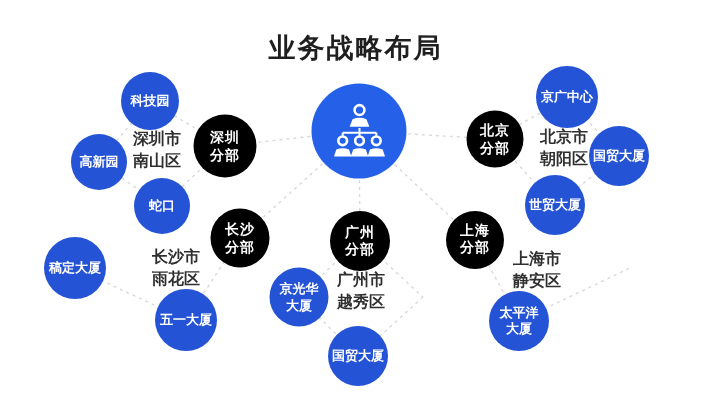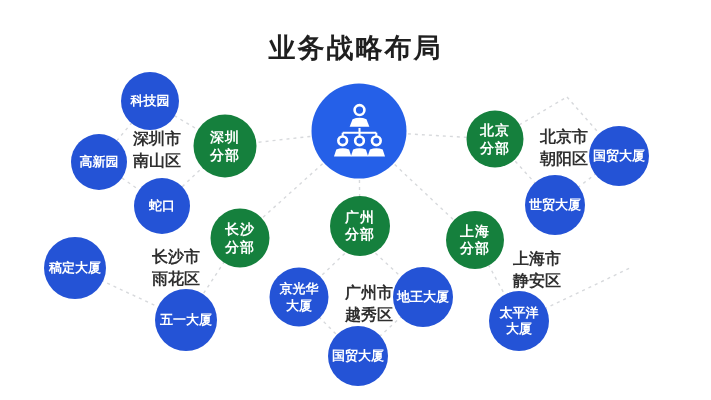--- a/index.html
+++ b/index.html
@@ -14,21 +14,21 @@
   svg.edges{position:absolute;left:0;top:0;}
   svg.edges line{stroke:#d7d9dc;stroke-width:1.4;stroke-dasharray:3 4;fill:none;}
   .node{
     position:absolute;border-radius:50%;
     display:flex;align-items:center;justify-content:center;
     color:#ffffff;font-weight:800;text-align:center;
     white-space:pre-line;line-height:1.25;
     transform:translate(-50%,-50%);
   }
   .hub{background:#2560e8;}
-  .branch{background:#15803d;font-size:14px;letter-spacing:1px;}
+  .branch{background:#000000;font-size:14px;letter-spacing:1px;}
   .building{background:#2453d6;font-size:13px;}
   .region{
     position:absolute;transform:translate(-50%,-50%);
     color:#2f2f2f;font-weight:700;font-size:16px;line-height:1.35;
     text-align:center;white-space:pre-line;
   }
   .hub svg{display:block;}
 </style>
 </head>
 <body>
@@ -80,43 +80,43 @@
       </svg>
     </span>
   </div>
 
   <div class="node branch" style="left:225px;top:146px;width:63px;height:63px;">深圳
 分部</div>
   <div class="node branch" style="left:495px;top:139px;width:57px;height:57px;">北京
 分部</div>
   <div class="node branch" style="left:240px;top:238px;width:59px;height:59px;">长沙
 分部</div>
-  <div class="node branch" style="left:360px;top:226px;width:60px;height:60px;">广州
+  <div class="node branch" style="left:360px;top:241px;width:60px;height:60px;">广州
 分部</div>
-  <div class="node branch" style="left:475px;top:240px;width:58px;height:58px;">上海
+  <div class="node branch" style="left:475px;top:240px;width:58px;height:58px;font-family:Liberation Mono, monospace;">上海
 分部</div>
 
   <div class="node building" style="left:99px;top:162px;width:56px;height:56px;">高新园</div>
   <div class="node building" style="left:150px;top:101px;width:58px;height:58px;">科技园</div>
   <div class="node building" style="left:162px;top:206px;width:56px;height:56px;text-align:right;">蛇口</div>
+  <div class="node building" style="left:567px;top:97px;width:62px;height:62px;">京广中心</div>
   <div class="node building" style="left:619px;top:156px;width:60px;height:60px;">国贸大厦</div>
   <div class="node building" style="left:555px;top:205px;width:60px;height:60px;">世贸大厦</div>
   <div class="node building" style="left:75px;top:268px;width:62px;height:62px;">稿定大厦</div>
   <div class="node building" style="left:186px;top:320px;width:62px;height:62px;">五一大厦</div>
   <div class="node building" style="left:299px;top:297px;width:59px;height:59px;">京光华
 大厦</div>
-  <div class="node building" style="left:423px;top:297px;width:60px;height:60px;">地王大厦</div>
   <div class="node building" style="left:358px;top:356px;width:60px;height:60px;">国贸大厦</div>
   <div class="node building" style="left:519px;top:321px;width:60px;height:60px;">太平洋
 大厦</div>
 
   <div class="region" style="left:157px;top:150px;">深圳市
 南山区</div>
   <div class="region" style="left:564px;top:148px;">北京市
 朝阳区</div>
   <div class="region" style="left:176px;top:268px;">长沙市
 雨花区</div>
-  <div class="region" style="left:361px;top:304px;margin-left:8px;">广州市
+  <div class="region" style="left:361px;top:291px;">广州市
 越秀区</div>
   <div class="region" style="left:537px;top:270px;">上海市
 静安区</div>
 
 </div>
 
 </body></html>

